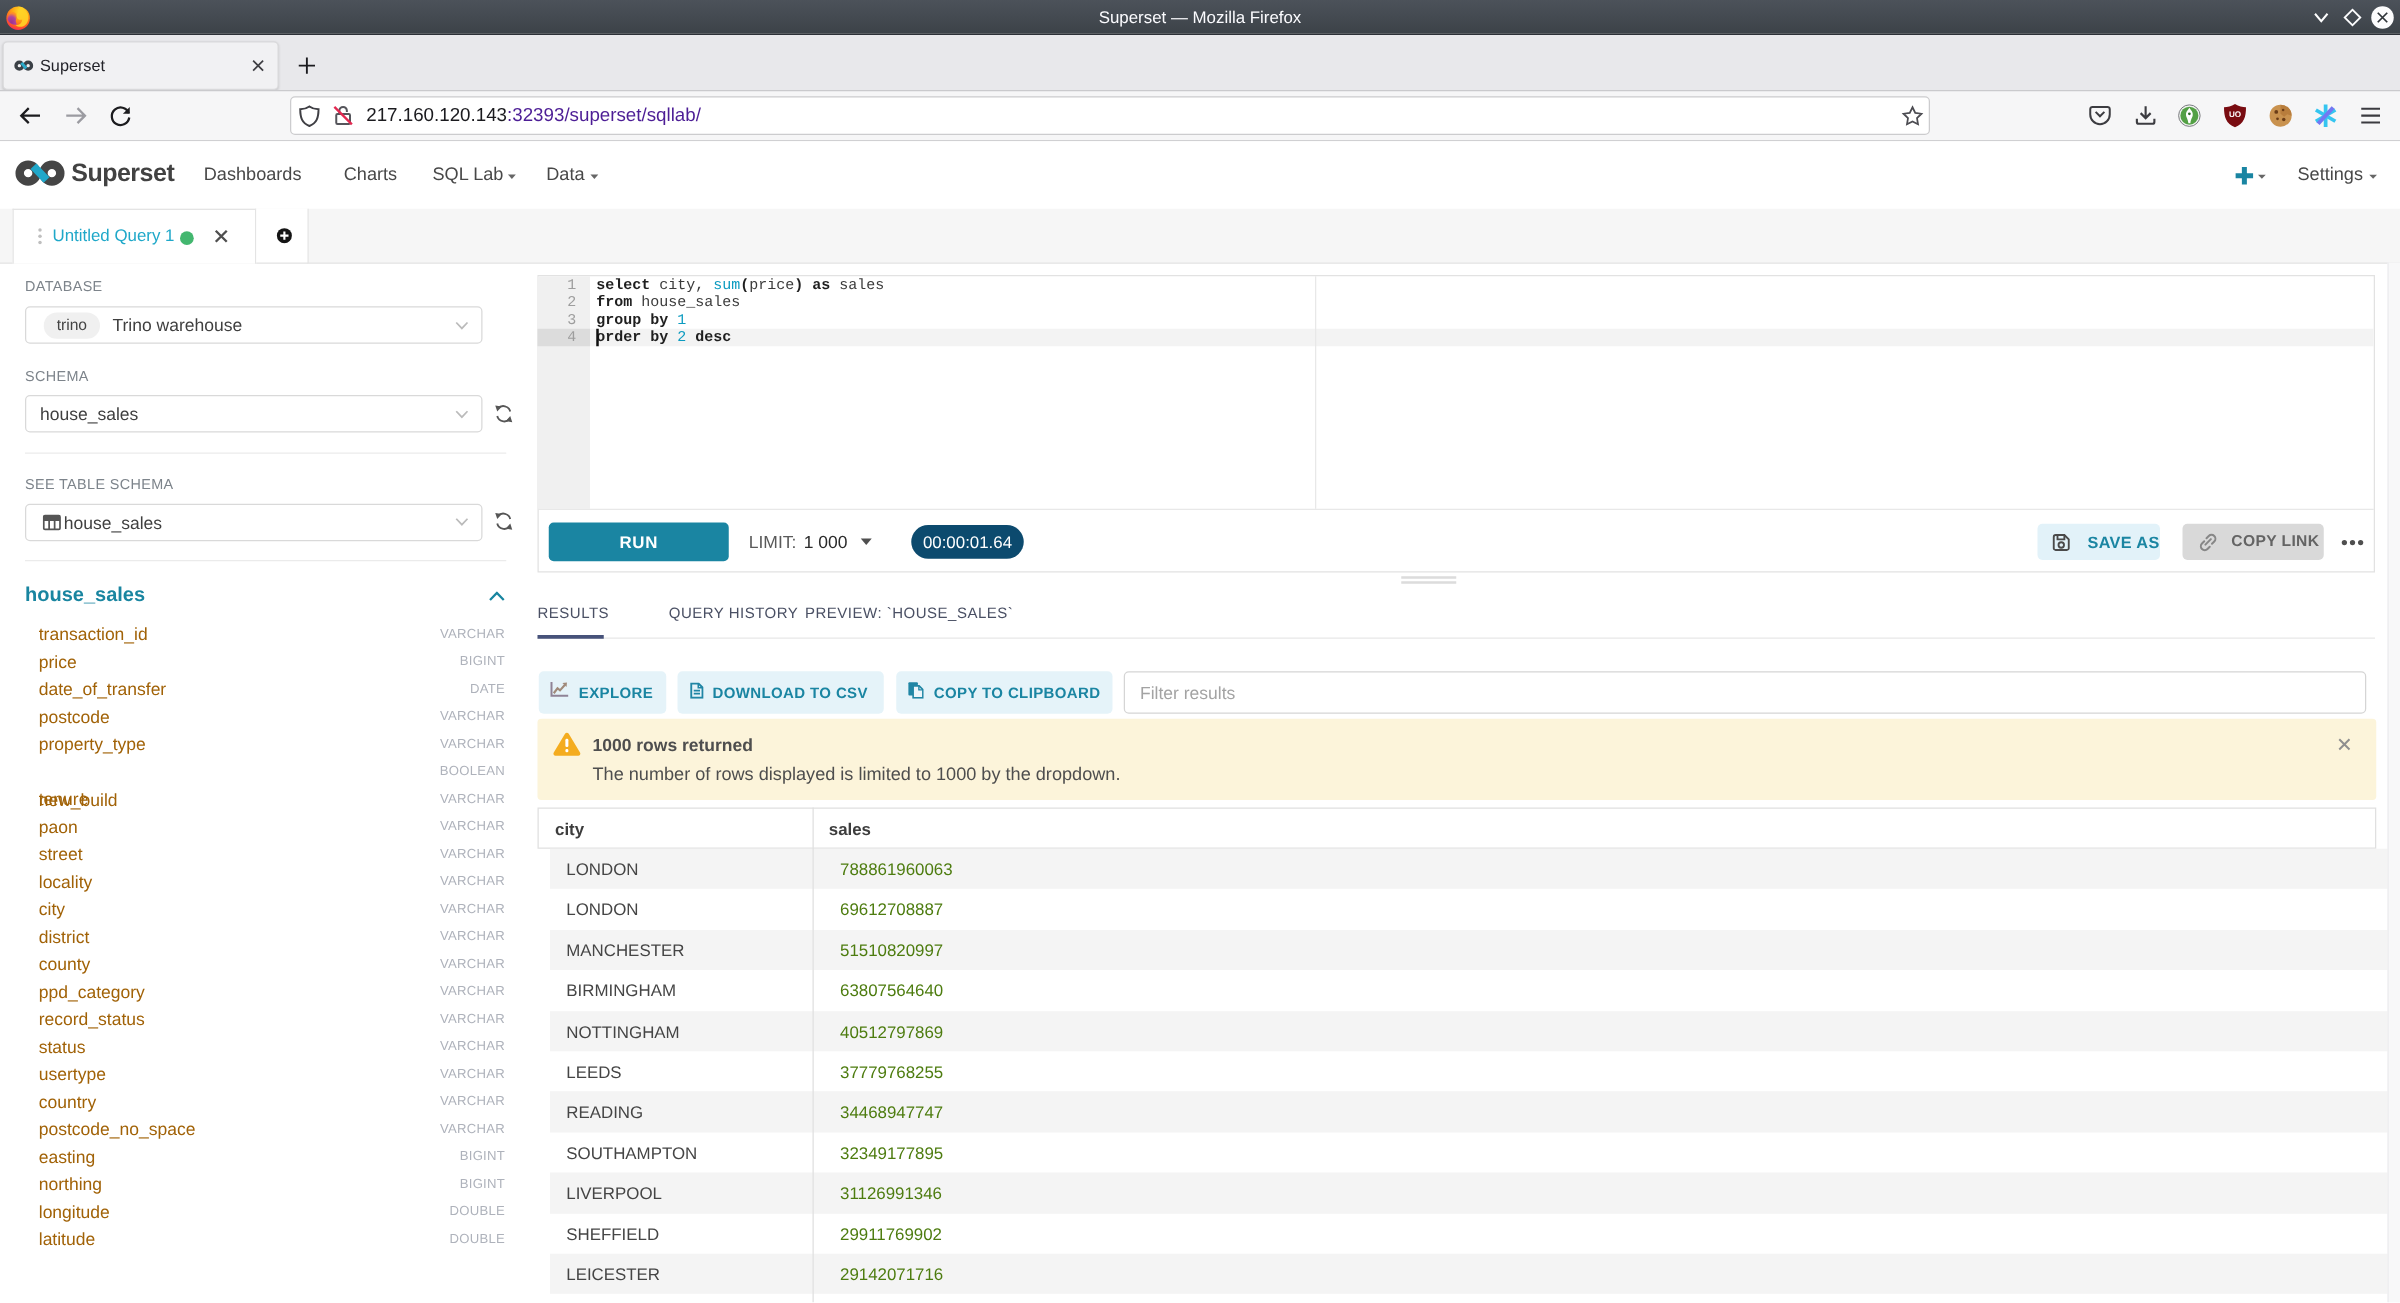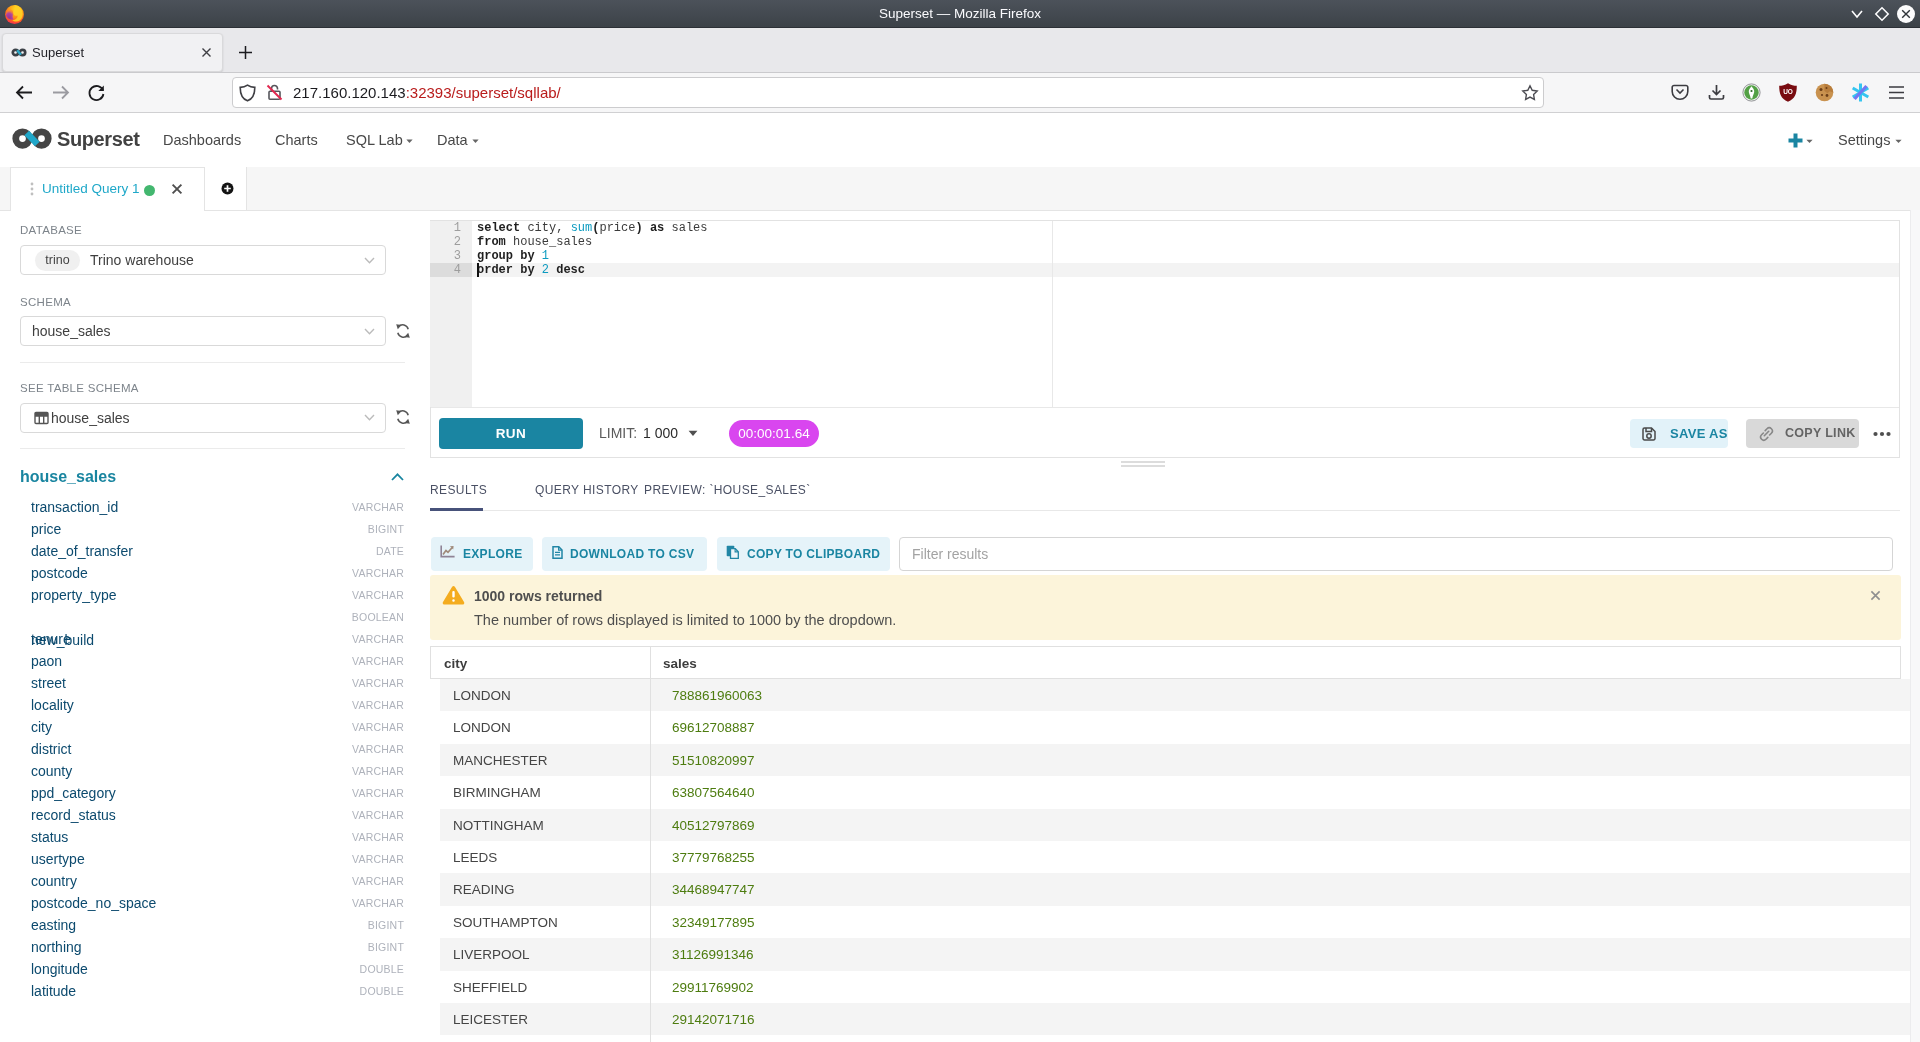--- a/index.html
+++ b/index.html
@@ -15,21 +15,21 @@
     text-align:center; color:#fbfbfe; font-size:13.5px; }
   #tabstrip { left:0; top:28px; width:1920px; height:44px; background:#e8e8eb; }
   #fftab { left:2px; top:33px; width:221px; height:39px; background:#f1f1f3;
     border-radius:4px; border:1px solid #d9d9db; box-shadow:0 1px 2px rgba(0,0,0,.12); }
   #fftablabel { left:32px; top:33px; height:39px; line-height:39px; font-size:13px; color:#24242a; }
   #navbar { left:0; top:72px; width:1920px; height:41px; background:#f6f6f7;
     border-top:1px solid #cacacd; border-bottom:1px solid #d0d0d2; }
   #urlbar { left:232px; top:77px; width:1312px; height:31px; background:#fff;
     border:1px solid #ccccce; border-radius:4px; }
   #urltext { left:293px; top:77px; height:31px; line-height:31px; font-size:15px; color:#1b1b1f; }
-  #urltext span { color:#b91c1c; }
+  #urltext span { color:#4c1d95; }
 
   
   #ssnav { left:0; top:113px; width:1920px; height:54px; background:#fff; }
   #sslogotext { left:57px; top:113px; height:54px; line-height:52px;
     font-size:20px; font-weight:bold; color:#424242; letter-spacing:-0.4px; }
   .navlink { top:113px; height:54px; line-height:54px; font-size:14.5px; color:#484848; }
 
   
   #qtabstrip { left:0; top:167px; width:1920px; height:44px; background:#f6f6f6;
     border-bottom:1px solid #e4e4e4; }
@@ -40,21 +40,21 @@
   #qtablabel { left:42px; top:167px; height:44px; line-height:43px; font-size:13.5px; color:#1fa8c9; }
   #qtabdot { left:144px; top:185px; width:11px; height:11px; border-radius:50%; background:#43b76f; }
 
   
   .sidelabel { left:20px; font-size:11.5px; color:#7d848b; letter-spacing:0.3px; }
   .selbox { left:20px; width:366px; height:30px; background:#fff;
     border:1px solid #d9d9d9; border-radius:4px; }
   .seltext { font-size:14px; color:#3f3f3f; line-height:28px; }
   .divider { left:20px; width:385px; height:1px; background:#ebebeb; }
   #hsheading { left:20px; top:468px; font-size:16px; font-weight:bold; color:#1985a0; }
-  .colname { left:31px; width:220px; font-size:14px; color:#0c4a6e; height:22px; line-height:22px; }
+  .colname { left:31px; width:220px; font-size:14px; color:#a16207; height:22px; line-height:22px; }
   .coltype { width:150px; right:1516px; text-align:right; font-size:10.5px; color:#aeb2bb;
     height:22px; line-height:23px; letter-spacing:0.2px; }
 
   
   #editorcard { left:430px; top:220px; width:1470px; height:238px;
     background:#fff; border:1px solid #e2e2e2; }
   #gutter { left:430px; top:221px; width:42px; height:186px; background:#f0f0f0; }
   .lnum { left:430px; width:31px; text-align:right; font-family:"Liberation Mono",monospace;
     font-size:12px; color:#9d9d9d; height:14px; line-height:14px; }
   #activegutter { left:430px; top:263px; width:42px; height:14px; background:#dcdcdc; }
@@ -65,21 +65,21 @@
   .kw { font-weight:bold; color:#1f1f1f; }
   .fn { color:#0c9bc0; }
   .num { color:#0c9bc0; }
   #cursor { left:477px; top:263px; width:2px; height:14px; background:#111; }
   #edtoolbar-divider { left:431px; top:407px; width:1468px; height:1px; background:#e8e8e8; }
   #runbtn { left:439px; top:418px; width:144px; height:31px; background:#1a85a2;
     border-radius:4px; color:#fff; font-size:13.5px; font-weight:bold;
     text-align:center; line-height:31px; letter-spacing:0.5px; }
   #limitlabel { left:599px; top:418px; height:31px; line-height:31px; font-size:14px; color:#5a5a5a; }
   #limitval { left:643px; top:418px; height:31px; line-height:31px; font-size:14px; color:#2b2b2b; }
-  #timerbadge { left:729px; top:420px; width:90px; height:27px; background:#d946ef;
+  #timerbadge { left:729px; top:420px; width:90px; height:27px; background:#0c4a6e;
     border-radius:14px; color:#fff; font-size:13.5px; text-align:center; line-height:27px; }
   #saveasbtn { left:1630px; top:419px; width:98px; height:29px; background:#e2f2f9;
     border-radius:4px; }
   #saveastext { left:1670px; top:419px; height:29px; line-height:29px;
     font-size:13px; font-weight:bold; color:#1a85a2; letter-spacing:0.3px; }
   #copylinkbtn { left:1746px; top:419px; width:113px; height:29px; background:#d9d9d9;
     border-radius:4px; }
   #copylinktext { left:1785px; top:419px; height:29px; line-height:29px;
     font-size:12.5px; font-weight:bold; color:#646464; letter-spacing:0.3px; }
 

